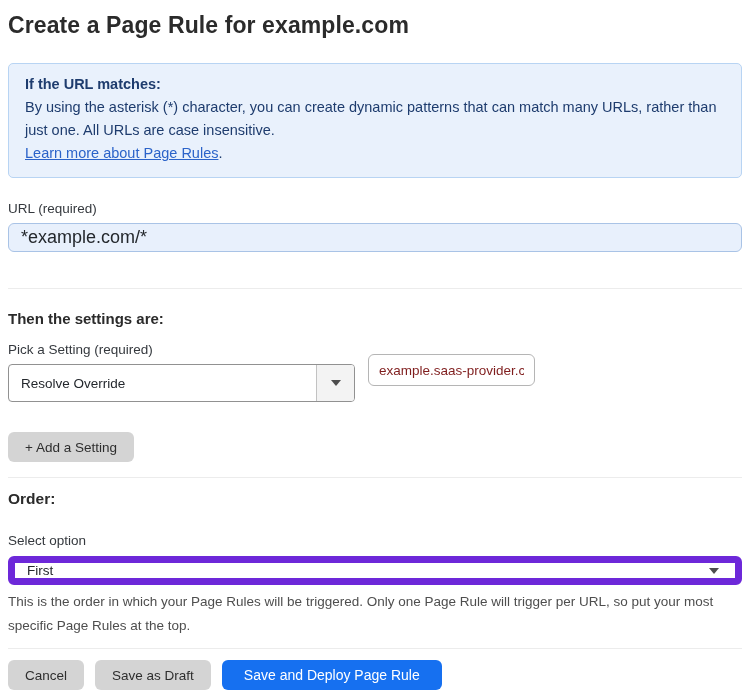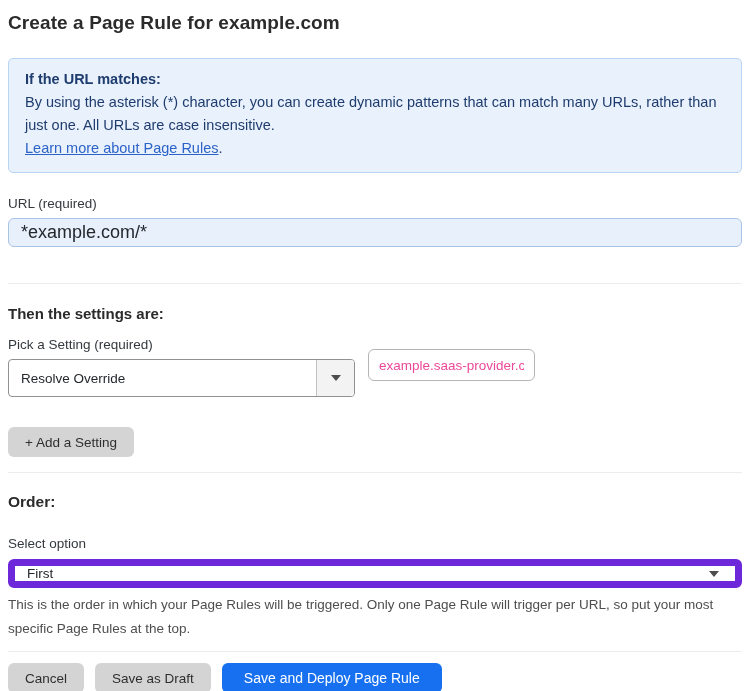--- a/index.html
+++ b/index.html
@@ -8,21 +8,21 @@
     font-family: "Liberation Sans", sans-serif;
     background: #ffffff;
     color: #2d2d2d;
     width: 750px;
     height: 691px;
     overflow: hidden;
   }
   .page { padding: 12px 8px 0 8px; }
 
   .page-title {
-    font-size: 19px;
+    font-size: 23px;
     font-weight: 700;
     color: #2b2b2b;
     letter-spacing: 0.1px;
   }
 
   
   .info-box {
     margin-top: 24px;
     background: #e9f1fc;
     border: 1px solid #b8d4f3;
@@ -70,21 +70,21 @@
   .divider-1 { margin-top: 36px; }
   .divider-2 { margin-top: 15px; }
   .divider-3 { margin-top: 10px; }
 
   .section-heading {
     font-size: 15px;
     font-weight: 700;
     color: #2b2b2b;
   }
   .settings-heading { margin-top: 21px; }
-  .order-heading { margin-top: 20px; font-size: 15.5px; }
+  .order-heading { margin-top: 12px; font-size: 15.5px; }
 
   
   .settings-row {
     margin-top: 14px;
     display: flex;
     align-items: flex-start;
   }
   .setting-col { width: 347px; }
   .value-col { width: 167px; margin-left: 13px; margin-top: 7px; }
 
@@ -125,21 +125,21 @@
   .value-input {
     margin-top: 6px;
     width: 100%;
     height: 32px;
     border: 1px solid #b5b5b5;
     border-radius: 6px;
     background: #ffffff;
     padding: 0 10px;
     font-family: "Liberation Sans", sans-serif;
     font-size: 13.5px;
-    color: #ec4899;
+    color: #7f1d1d;
     outline: none;
   }
 
   .btn {
     display: inline-flex;
     align-items: center;
     justify-content: center;
     height: 30px;
     padding: 0 17px;
     border: none;

